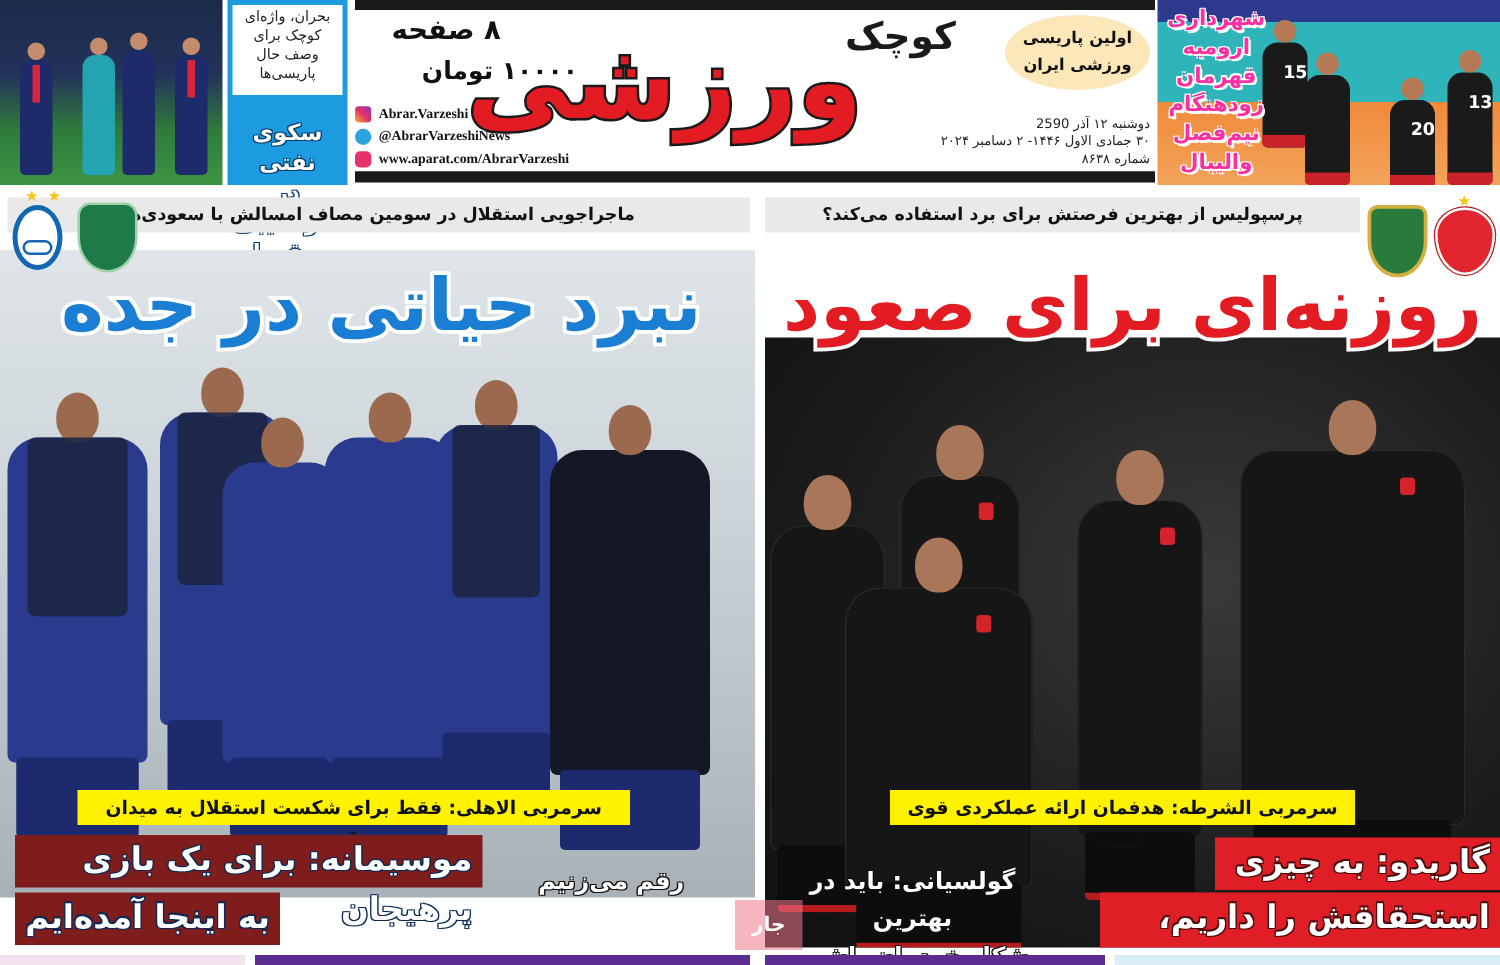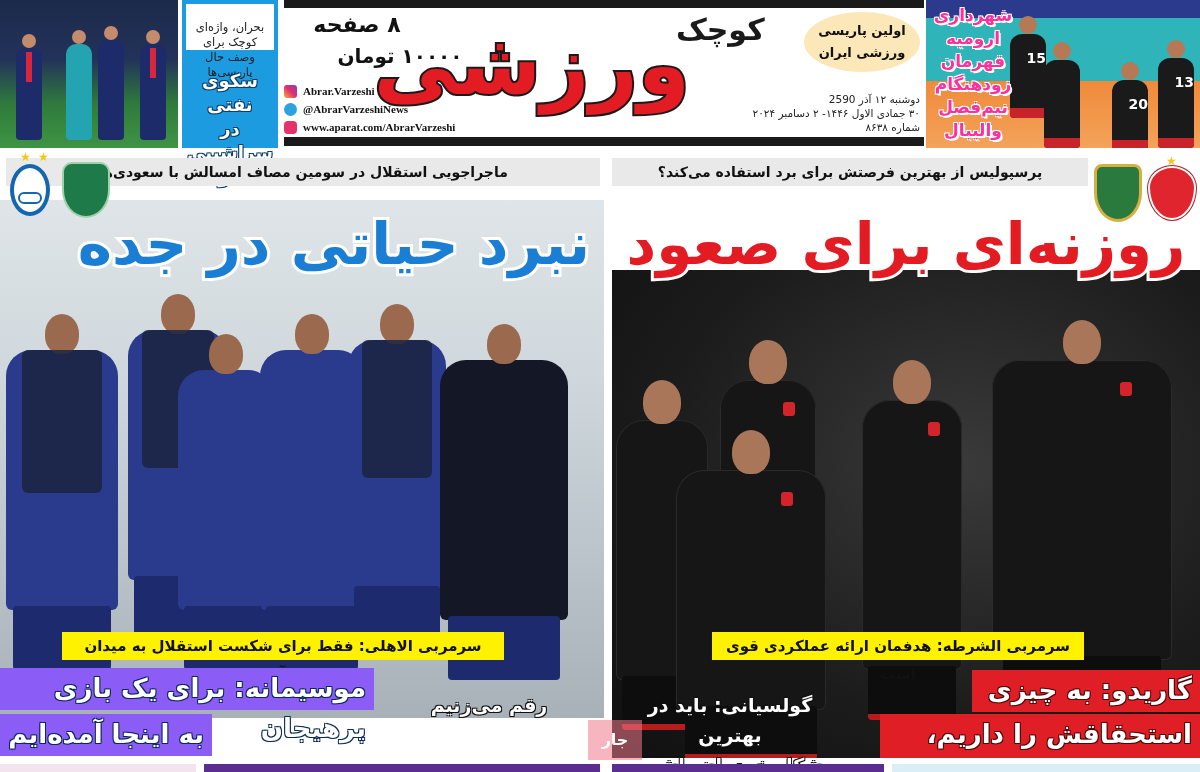--- a/index.html
+++ b/index.html
@@ -18,22 +18,22 @@
   .psg-player { position: absolute; bottom: 8px; width: 26px; border-radius: 10px 10px 4px 4px; background: #1d2b6b; }
   .psg-player::before { content: ""; position: absolute; left: 50%; top: -14px; width: 14px; height: 14px; margin-left: -7px; border-radius: 50%; background: #c48c6c; }
   .psg-player .stripe { position: absolute; left: 10px; top: 4px; width: 6px; height: 30px; background: #d7263d; }
   .psg-keeper { background: #24a3b0 !important; }
 
   .blue-box {
     left: 182px; top: 0; width: 96px; height: 148px;
     background: #1d9be0; padding: 4px;
   }
   .blue-box .inner {
-    background: #ffffff; height: 46px; text-align: center;
-    font-size: 11.5px; line-height: 15px; color: #222; padding-top: 16px;
+    background: #ffffff; height: 72px; text-align: center;
+    font-size: 11.5px; line-height: 15px; color: #222; padding-top: 2px;
   }
   .blue-box .big {
     color: #fff; font-weight: bold; font-size: 18px; line-height: 24px; text-align: center;
     text-shadow: 1px 1px 0 #0b3e6b, -1px -1px 0 #0b3e6b, 1px -1px 0 #0b3e6b, -1px 1px 0 #0b3e6b;
     margin-top: 19px;
   }
 
   .mast { left: 284px; top: 0; width: 640px; height: 148px; }
   .mast-bar-top { position: absolute; left: 0; top: 0; width: 640px; height: 8px; background: #1a1a1a; }
   .mast-bar-bot { position: absolute; left: 0; top: 137px; width: 640px; height: 9px; background: #1a1a1a; }
@@ -96,35 +96,36 @@
     left: 0; top: 200px; width: 604px; height: 518px; overflow: hidden;
     background: linear-gradient(180deg, #dfe5e8 0%, #cfd7dc 35%, #b9c3c9 70%, #a7b1b7 100%);
   }
   .lplayer { position: absolute; background: #2a3a8c; border-radius: 26px 26px 6px 6px; }
   .lplayer::before { content: ""; position: absolute; left: 50%; top: -36px; width: 34px; height: 40px; margin-left: -17px; border-radius: 50% 50% 45% 45%; background: #9b6a4e; }
   .lplayer .vest { position: absolute; left: 14%; top: 0; width: 72%; height: 55%; background: #1b2440; border-radius: 6px; opacity: 0.85; }
   .lplayer .shorts { position: absolute; left: 6%; bottom: -60px; width: 88%; height: 64px; background: #1d2a6e; border-radius: 4px; }
   .coach { background: #141826 !important; }
 
   .headline-left {
-    left: 20px; top: 206px; width: 570px; text-align: right;
+    left: 20px; top: 206px; width: 570px; text-align: center;
     font-size: 58px; font-weight: bold; color: #1a7fd4; line-height: 76px;
     -webkit-text-stroke: 6px #ffffff; paint-order: stroke fill;
   }
   .yellow-tag {
     height: 28px; background: #fff200; font-weight: bold; font-size: 15px; line-height: 28px;
     color: #111; text-align: center;
   }
   .ytag-left { left: 62px; top: 632px; width: 442px; }
   .ytag-right { left: 712px; top: 632px; width: 372px; }
 
   .blue-quote {
-    background: #8b5cf6; color: #fff; font-weight: bold; font-size: 26px; line-height: 40px;
+    background: #7f1d1d; color: #fff; font-weight: bold; font-size: 26px; line-height: 40px;
     text-align: right; padding: 0 8px;
     text-shadow: 1px 1px 0 #0a2a55, -1px -1px 0 #0a2a55, 1px -1px 0 #0a2a55, -1px 1px 0 #0a2a55;
+    margin-left: 12px;
   }
   .bq1 { left: 0; top: 668px; width: 374px; height: 42px; }
   .bq2 { left: 0; top: 714px; width: 212px; height: 42px; }
 
   .white-quote {
     color: #fff; font-weight: bold; font-size: 19px; line-height: 30px; text-align: center;
     text-shadow: 1px 1px 0 #111, -1px -1px 0 #111, 1px -1px 0 #111, -1px 1px 0 #111;
   }
   .wq-left { left: 378px; top: 690px; width: 222px; }
   .wq-right { left: 624px; top: 690px; width: 212px; }

